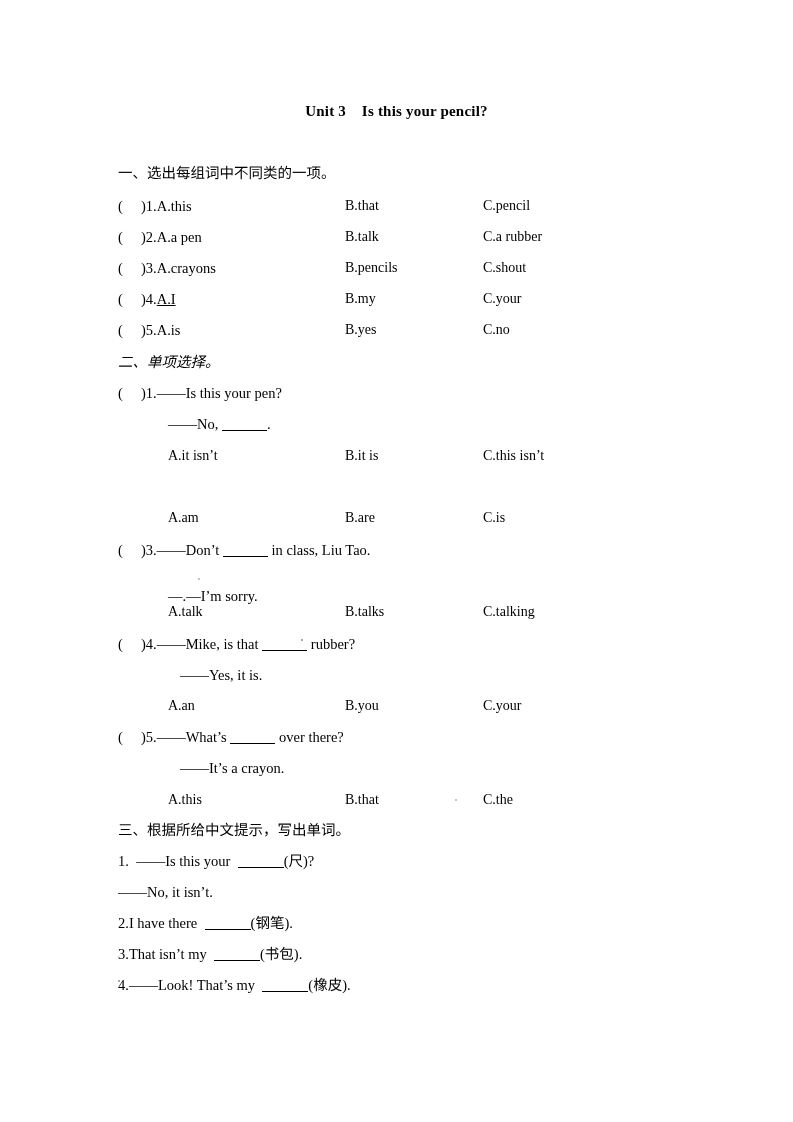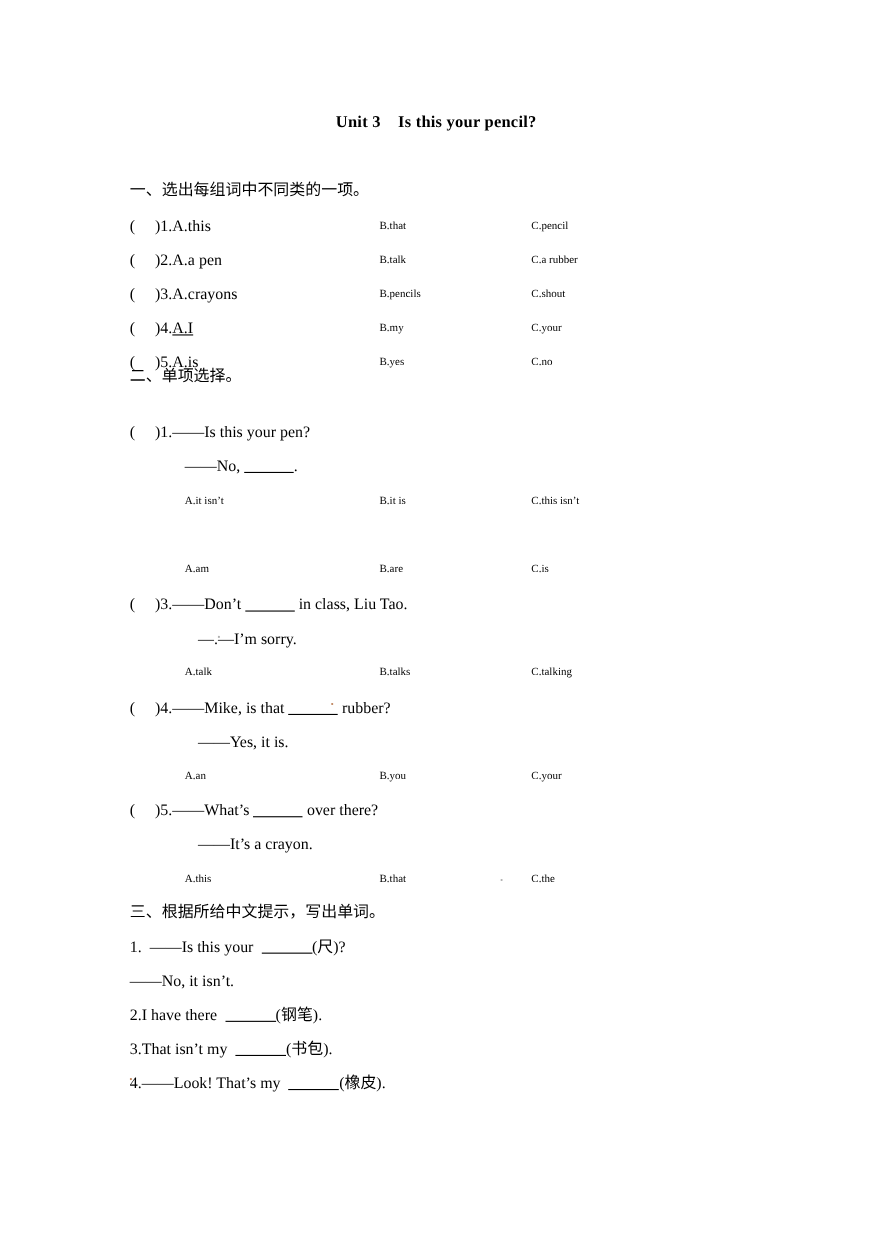--- a/index.html
+++ b/index.html
@@ -62,21 +62,21 @@
     font-size: 14.5px;
     line-height: 20px;
     white-space: pre;
   }
   .q-marker {
     display: inline-block;
     white-space: pre;
   }
   .opt-col {
     position: absolute;
-    font-size: 10px;
+    font-size: 14px;
     line-height: 20px;
     white-space: pre;
   }
 
   
   .blank {
     display: inline-block;
     border-bottom: 1px solid #000;
     height: 13px;
     vertical-align: -2px;
@@ -122,34 +122,34 @@
   <div class="opt-col" style="left:483px; top:258px;">C.shout</div>
 
   <div class="row" style="top:289px;text-decoration:underline;"><span class="q-marker">(     )4.</span><span>A.I</span></div>
   <div class="opt-col" style="left:345px; top:289px;">B.my</div>
   <div class="opt-col" style="left:483px; top:289px;">C.your</div>
 
   <div class="row" style="top:320px;"><span class="q-marker">(     )5.</span><span>A.is</span></div>
   <div class="opt-col" style="left:345px; top:320px;">B.yes</div>
   <div class="opt-col" style="left:483px; top:320px;">C.no</div>
 
-  <div class="section-heading" style="top:332px;">二、单项选择。</div>
+  <div class="section-heading" style="top:352px;font-style:italic;">二、单项选择。</div>
 
   <div class="row" style="top:383px;"><span class="q-marker">(     )1.</span><span>——Is this your pen?</span></div>
   <div class="row" style="left:168px; top:414px;"><span>——No, </span><span class="blank w45"></span><span>.</span></div>
   <div class="opt-col" style="left:168px; top:446px;">A.it isn’t</div>
   <div class="opt-col" style="left:345px; top:446px;">B.it is</div>
   <div class="opt-col" style="left:483px; top:446px;">C.this isn’t</div>
 
   <div class="opt-col" style="left:168px; top:508px;">A.am</div>
   <div class="opt-col" style="left:345px; top:508px;">B.are</div>
   <div class="opt-col" style="left:483px; top:508px;">C.is</div>
 
   <div class="row" style="top:540px;"><span class="q-marker">(     )3.</span><span>——Don’t </span><span class="blank w45"></span><span> in class, Liu Tao.</span></div>
-  <div class="row" style="left:168px; top:571px;margin-left:12px;">—.—I’m sorry.</div>
+  <div class="row" style="left:168px; top:586px;">—.—I’m sorry.</div>
   <div class="opt-col" style="left:168px; top:602px;">A.talk</div>
   <div class="opt-col" style="left:345px; top:602px;">B.talks</div>
   <div class="opt-col" style="left:483px; top:602px;">C.talking</div>
 
   <div class="row" style="top:634px;"><span class="q-marker">(     )4.</span><span>——Mike, is that </span><span class="blank w45"></span><span> rubber?</span></div>
   <div class="row" style="left:180px; top:665px;">——Yes, it is.</div>
   <div class="opt-col" style="left:168px; top:696px;">A.an</div>
   <div class="opt-col" style="left:345px; top:696px;">B.you</div>
   <div class="opt-col" style="left:483px; top:696px;">C.your</div>
 

